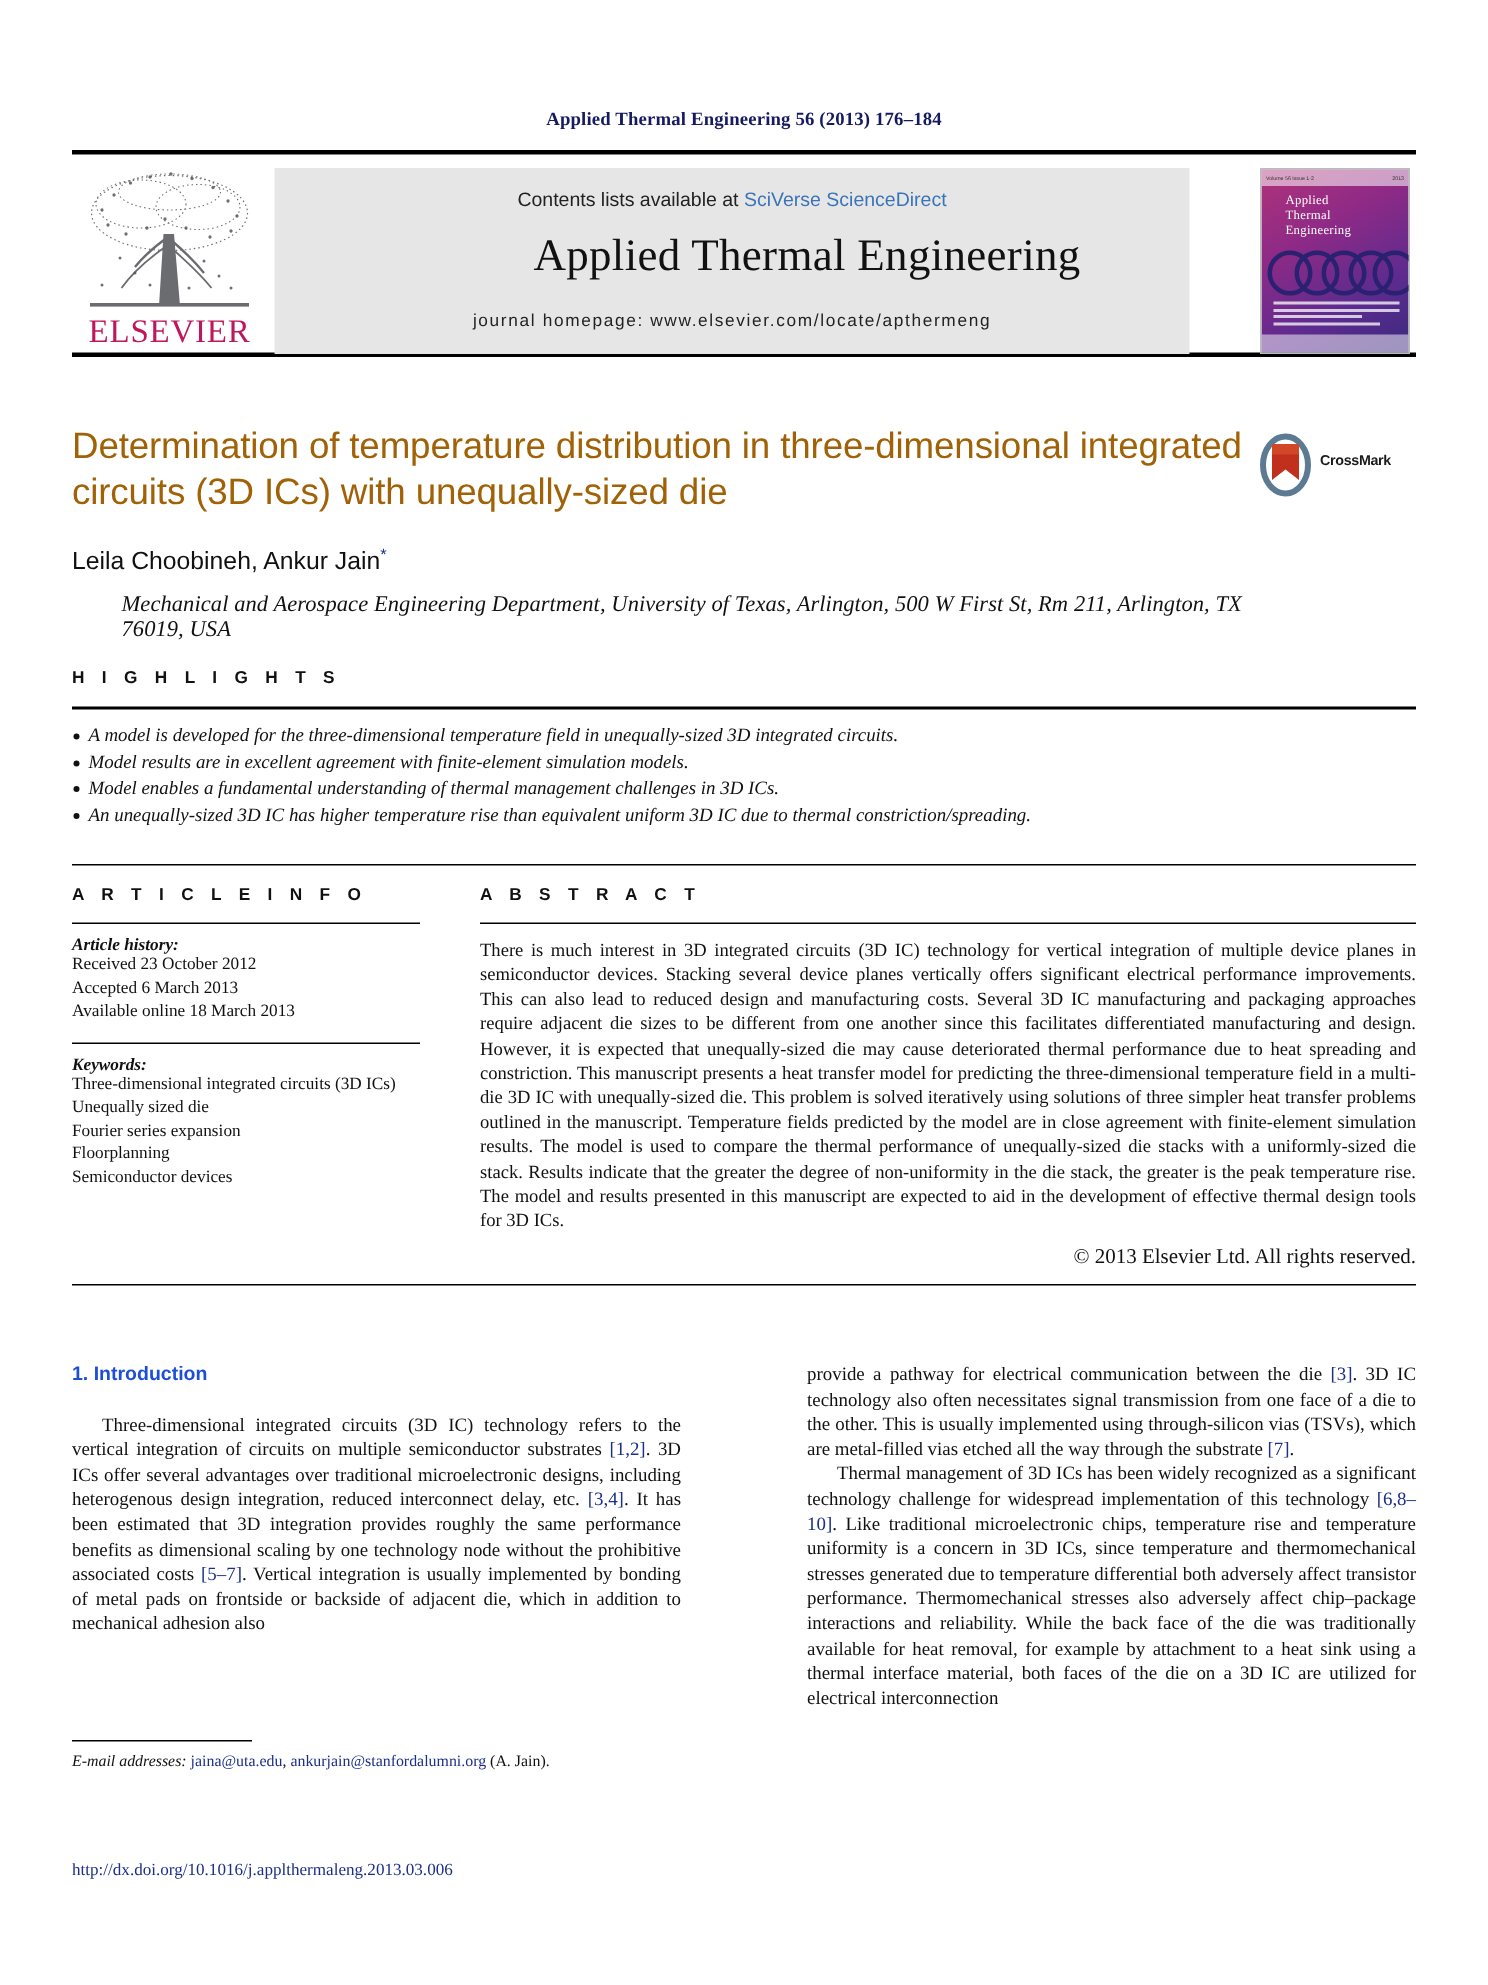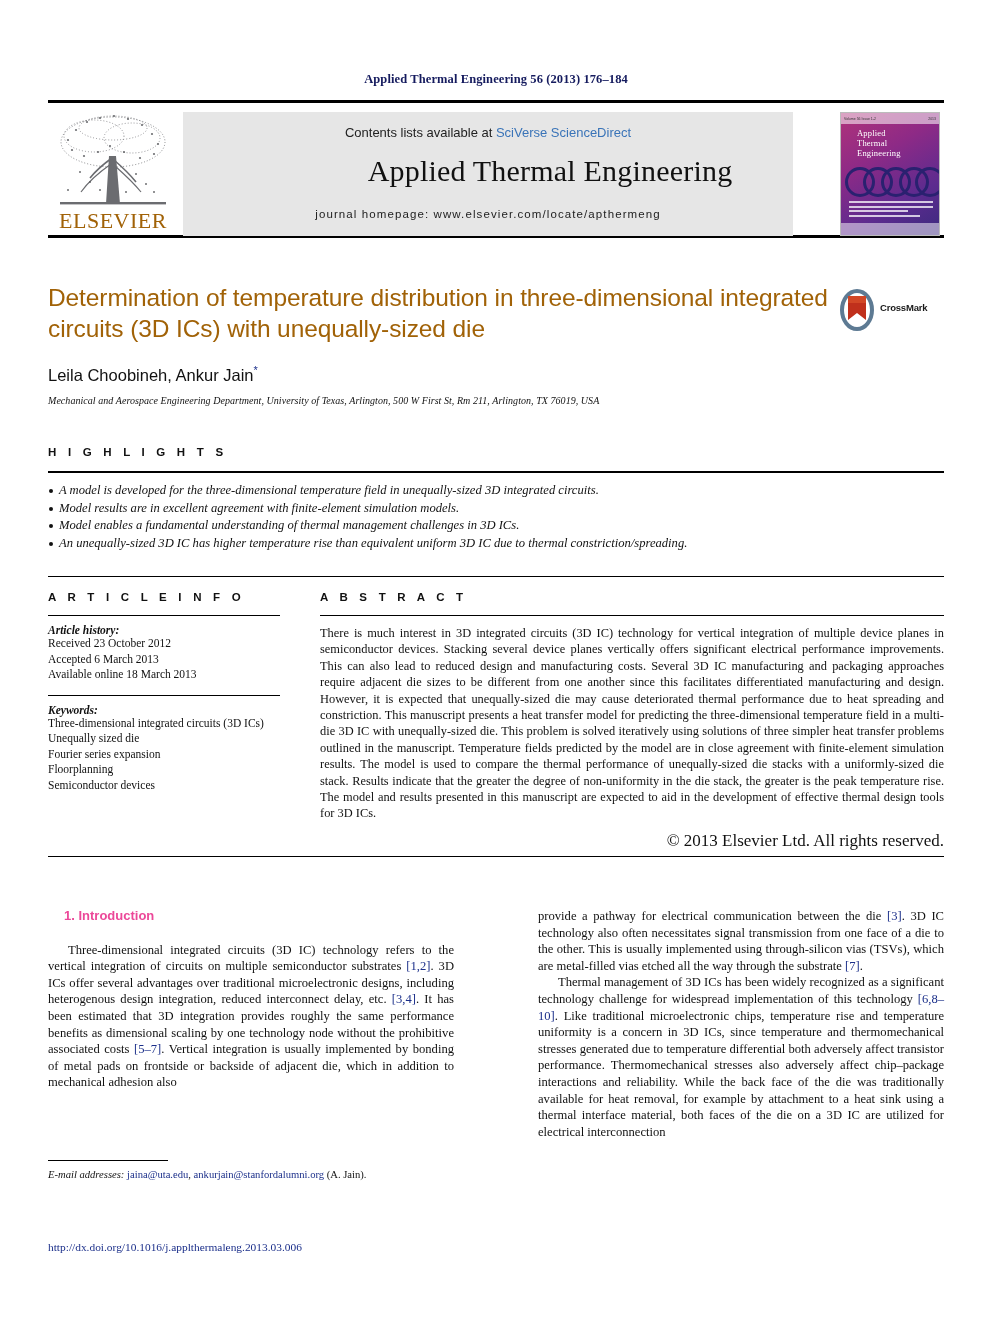--- a/index.html
+++ b/index.html
@@ -63,21 +63,21 @@
     height: 96px;
   }
   .elsevier-word {
     position: absolute;
     left: 0; bottom: 2px;
     width: 122px;
     text-align: center;
     font-family: "Liberation Serif", serif;
     font-size: 22px;
     letter-spacing: 0.5px;
-    color: #a16207;
+    color: #be185d;
     font-weight: normal;
   }
   .journal-box {
     position: absolute;
     left: 135px; top: 6px;
     width: 610px;
     height: 124px;
     background: #e6e6e6;
   }
   .contents-line {
@@ -94,21 +94,20 @@
   }
   .journal-title {
     position: absolute;
     left: 0; top: 42px;
     width: 710px;
     text-align: center;
     font-family: "Liberation Serif", serif;
     font-size: 30px;
     color: #111;
     letter-spacing: 0.2px;
-    margin-left: 12px;
   }
   .homepage-line {
     position: absolute;
     left: 0; top: 96px;
     width: 610px;
     text-align: center;
     font-family: "Liberation Sans", sans-serif;
     font-size: 11.5px;
     letter-spacing: 1.1px;
     color: #222;
@@ -201,23 +200,24 @@
     margin-top: 20px;
     font-family: "Liberation Sans", sans-serif;
     font-size: 16.5px;
     color: #111;
   }
   .authors sup { font-size: 11px; color: #1b2f8a; }
   .affiliation {
     margin-top: 10px;
     font-family: "Liberation Serif", serif;
     font-style: italic;
-    font-size: 10px;
+    font-size: 15px;
     color: #111;
     letter-spacing: 0.05px;
+    margin-left: 33px;
   }
 
   
   .crossmark {
     position: absolute;
     left: 838px; top: 288px;
     width: 100px;
     height: 46px;
   }
   .crossmark-word {
@@ -311,21 +311,21 @@
     font-family: "Liberation Serif", serif;
     font-size: 12.4px;
     line-height: 16.4px;
     text-align: justify;
     color: #111;
   }
   .abstract-copy {
     margin-top: 9px;
     text-align: right;
     font-family: "Liberation Serif", serif;
-    font-size: 17px;
+    font-size: 14px;
     color: #111;
   }
   .info-bottom-rule {
     position: absolute;
     left: 48px; top: 856px;
     width: 896px;
     border-top: 1px solid #000;
   }
 
   
@@ -337,22 +337,22 @@
     line-height: 16.6px;
     text-align: justify;
     color: #111;
   }
   .body-left { left: 48px; top: 908px; }
   .body-right { left: 538px; top: 908px; }
   .sec-heading {
     font-family: "Liberation Sans", sans-serif;
     font-size: 13px;
     font-weight: bold;
-    margin: 0 0 17px 16px;
-    color: #ec4899;
+    margin: 0 0 17px 0;
+    color: #1d4ed8;
   }
   .body-col p { margin: 0; text-indent: 20px; }
   .body-col p.noindent { text-indent: 0; }
   .cite { color: #1b2f8a; }
 
   
   .footnote {
     position: absolute;
     left: 48px; top: 1160px;
     width: 406px;

